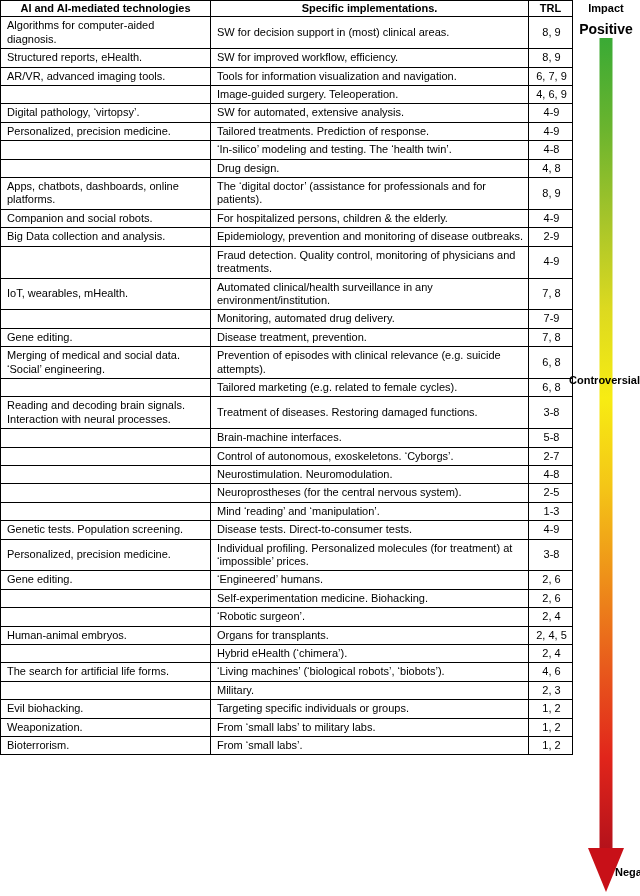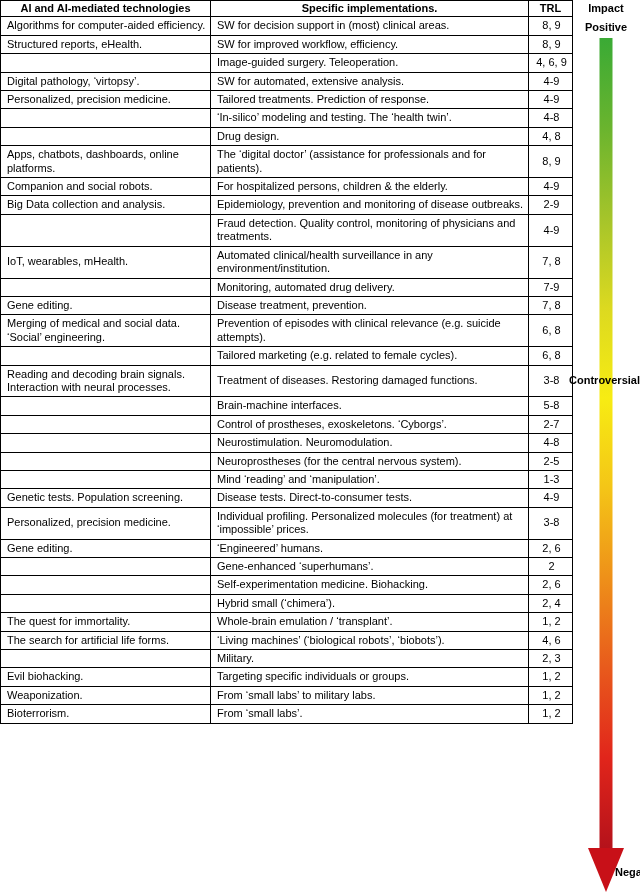--- a/index.html
+++ b/index.html
@@ -53,21 +53,21 @@
     text-align: center;
     font-size: 11px;
     font-weight: bold;
     color: #000;
   }
   .impact-positive {
     position: absolute;
     top: 21px;
     width: 100%;
     text-align: center;
-    font-size: 11px;
+    font-size: 14px;
     font-weight: bold;
     color: #000;
     z-index: 2;
   }
   .arrow-bar {
     position: absolute;
     left: 50%;
     transform: translateX(-50%);
     top: 38px;
     width: 13px;
@@ -121,30 +121,35 @@
     </colgroup>
     <thead>
       <tr>
         <th>AI and AI-mediated technologies</th>
         <th>Specific implementations.</th>
         <th class="trl">TRL</th>
       </tr>
     </thead>
     <tbody id="table-body">
         <tr>
-          <td>Algorithms for computer-aided efficiency.</td>
+          <td>Algorithms for computer-aided diagnosis.</td>
           <td>SW for decision support in (most) clinical areas.</td>
           <td class="trl">8, 9</td>
         </tr>
         <tr>
           <td>Structured reports, eHealth.</td>
           <td>SW for improved workflow, efficiency.</td>
           <td class="trl">8, 9</td>
         </tr>
         <tr>
+          <td>AR/VR, advanced imaging tools.</td>
+          <td>Tools for information visualization and navigation.</td>
+          <td class="trl">6, 7, 9</td>
+        </tr>
+        <tr>
           <td></td>
           <td>Image-guided surgery. Teleoperation.</td>
           <td class="trl">4, 6, 9</td>
         </tr>
         <tr>
           <td>Digital pathology, ‘virtopsy’.</td>
           <td>SW for automated, extensive analysis.</td>
           <td class="trl">4-9</td>
         </tr>
         <tr>
@@ -212,21 +217,21 @@
           <td>Treatment of diseases. Restoring damaged functions.</td>
           <td class="trl">3-8</td>
         </tr>
         <tr>
           <td></td>
           <td>Brain-machine interfaces.</td>
           <td class="trl">5-8</td>
         </tr>
         <tr>
           <td></td>
-          <td>Control of prostheses, exoskeletons. ‘Cyborgs’.</td>
+          <td>Control of autonomous, exoskeletons. ‘Cyborgs’.</td>
           <td class="trl">2-7</td>
         </tr>
         <tr>
           <td></td>
           <td>Neurostimulation. Neuromodulation.</td>
           <td class="trl">4-8</td>
         </tr>
         <tr>
           <td></td>
           <td>Neuroprostheses (for the central nervous system).</td>
@@ -247,37 +252,37 @@
           <td>Individual profiling. Personalized molecules (for treatment) at ‘impossible’ prices.</td>
           <td class="trl">3-8</td>
         </tr>
         <tr>
           <td>Gene editing.</td>
           <td>‘Engineered’ humans.</td>
           <td class="trl">2, 6</td>
         </tr>
         <tr>
           <td></td>
-          <td>Gene-enhanced ‘superhumans’.</td>
-          <td class="trl">2</td>
-        </tr>
-        <tr>
-          <td></td>
           <td>Self-experimentation medicine. Biohacking.</td>
           <td class="trl">2, 6</td>
         </tr>
         <tr>
           <td></td>
-          <td>Hybrid small (‘chimera’).</td>
+          <td>‘Robotic surgeon’.</td>
           <td class="trl">2, 4</td>
         </tr>
         <tr>
-          <td>The quest for immortality.</td>
-          <td>Whole-brain emulation / ‘transplant’.</td>
-          <td class="trl">1, 2</td>
+          <td>Human-animal embryos.</td>
+          <td>Organs for transplants.</td>
+          <td class="trl">2, 4, 5</td>
+        </tr>
+        <tr>
+          <td></td>
+          <td>Hybrid eHealth (‘chimera’).</td>
+          <td class="trl">2, 4</td>
         </tr>
         <tr>
           <td>The search for artificial life forms.</td>
           <td>‘Living machines’ (‘biological robots’, ‘biobots’).</td>
           <td class="trl">4, 6</td>
         </tr>
         <tr>
           <td></td>
           <td>Military.</td>
           <td class="trl">2, 3</td>

